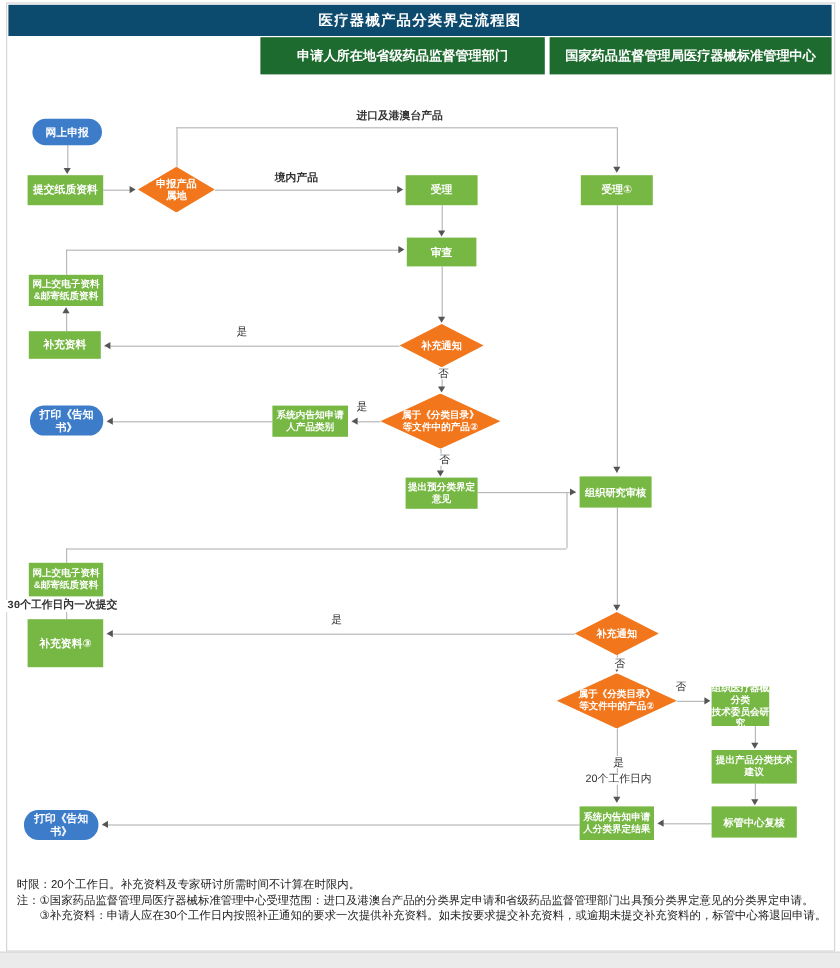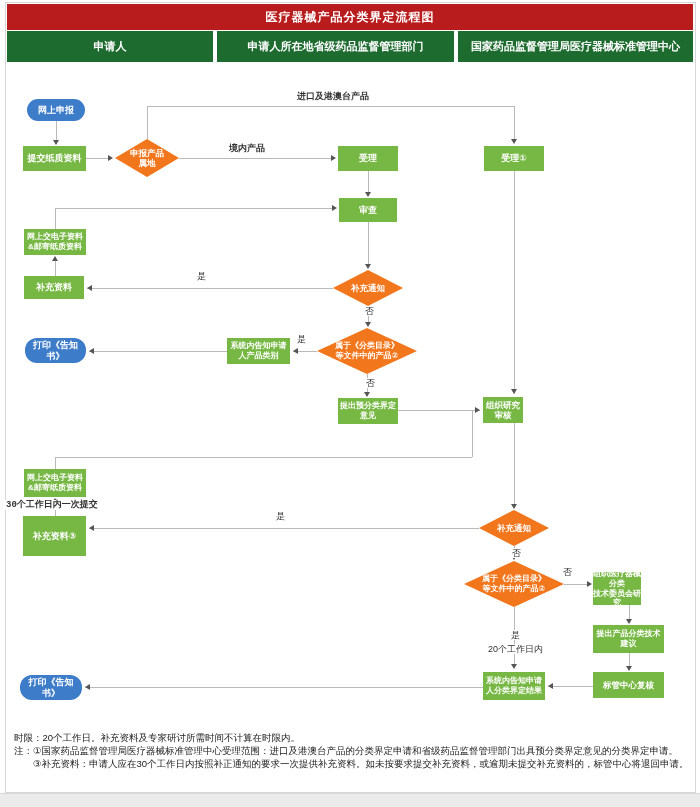--- a/index.html
+++ b/index.html
@@ -1,19 +1,19 @@
 <!DOCTYPE html>
 <html><head>
 <meta charset="utf-8">
 <style>
   html,body{margin:0;padding:0;background:#fff;}
   body{font-family:"Liberation Sans","DejaVu Sans",sans-serif;}
   .page{position:relative;width:700px;height:807px;background:#fff;overflow:hidden;}
   .frame{position:absolute;left:5px;top:2px;width:689px;height:789px;border:1px solid #d6d6d6;background:#fff;}
-  .titlebar{position:absolute;left:7px;top:4px;width:686px;height:26px;background:#b91c1c;color:#fff;
+  .titlebar{position:absolute;left:7px;top:4px;width:686px;height:26px;background:#0c4a6e;color:#fff;
     display:flex;align-items:center;justify-content:center;font-size:12px;font-weight:bold;letter-spacing:1px;}
   .colhead{position:absolute;top:31px;height:31px;background:#1e6b2f;color:#fff;display:flex;
     align-items:center;justify-content:center;font-size:11px;font-weight:bold;}
   .node{position:absolute;display:flex;align-items:center;justify-content:center;text-align:center;
     color:#fff;font-weight:bold;white-space:pre-line;line-height:1.22;}
   .green{background:#76b843;font-size:9px;}
   .blue{background:#3d7cc9;border-radius:12px;font-size:9px;}
   .diamond{background:#f2761b;clip-path:polygon(50% 0,100% 50%,50% 100%,0 50%);font-size:8.5px;}
   .f8{font-size:8px;}
   .elabel{position:absolute;font-size:9px;color:#333;background:#fff;padding:0 1px;white-space:nowrap;line-height:10px;}
@@ -25,21 +25,20 @@
   .notes .ind{margin-left:19px;}
   .bottombar{position:absolute;left:0;top:793px;width:700px;height:14px;background:#ebebeb;border-top:1px solid #d9d9d9;}
 </style>
 </head>
 <body>
 
 <div class="page">
   <div class="frame"></div>
 
   <div class="titlebar">医疗器械产品分类界定流程图</div>
-  <div class="colhead" style="left:7px;width:206px;">申请人</div>
   <div class="colhead" style="left:458px;width:235px;">国家药品监督管理局医疗器械标准管理中心</div>
   <div class="colhead" style="left:217px;width:237px;">申请人所在地省级药品监督管理部门</div>
 
   <div id="connectors">
       <div class="vl" style="left: 56px; top: 121px; height: 21px;"></div>
       <div class="hl" style="left: 86px; top: 158px; width: 25px;"></div>
       <div class="vl" style="left: 147px; top: 106px; height: 33px;"></div>
       <div class="hl" style="left: 147px; top: 106px; width: 367px;"></div>
       <div class="vl" style="left: 514px; top: 106px; height: 36px;"></div>
       <div class="hl" style="left: 179px; top: 158px; width: 155px;"></div>
@@ -106,21 +105,21 @@
   <div class="node green f8" style="left:24px;top:229px;width:62px;height:26px;">网上交电子资料
 &amp;邮寄纸质资料</div>
   <div class="node green" style="left:24px;top:276px;width:60px;height:23px;">补充资料</div>
   <div class="node diamond f8" style="left:317px;top:328px;width:100px;height:46px;">属于《分类目录》
 等文件中的产品②</div>
   <div class="node green f8" style="left:227px;top:338px;width:63px;height:26px;">系统内告知申请
 人产品类别</div>
   <div class="node blue" style="left:25px;top:338px;width:61px;height:25px;">打印《告知书》</div>
   <div class="node green f8" style="left:338px;top:398px;width:60px;height:26px;">提出预分类界定
 意见</div>
-  <div class="node green" style="left:483px;top:397px;width:40px;height:26px;font-size:8.5px;">组织研究审核</div>
+  <div class="node green" style="left:483px;top:397px;width:60px;height:26px;font-size:8.5px;">组织研究审核</div>
   <div class="node green f8" style="left:24px;top:469px;width:62px;height:28px;">网上交电子资料
 &amp;邮寄纸质资料</div>
   <div class="node green" style="left:23px;top:516px;width:63px;height:40px;">补充资料③</div>
   <div class="node diamond" style="left:479px;top:510px;width:70px;height:36px;">补充通知</div>
   <div class="node diamond f8" style="left:464px;top:561px;width:100px;height:46px;">属于《分类目录》
 等文件中的产品②</div>
   <div class="node green f8" style="left:593px;top:572px;width:48px;height:33px;">组织医疗器械分类
 技术委员会研究</div>
   <div class="node green f8" style="left:593px;top:625px;width:71px;height:28px;">提出产品分类技术
 建议</div>

